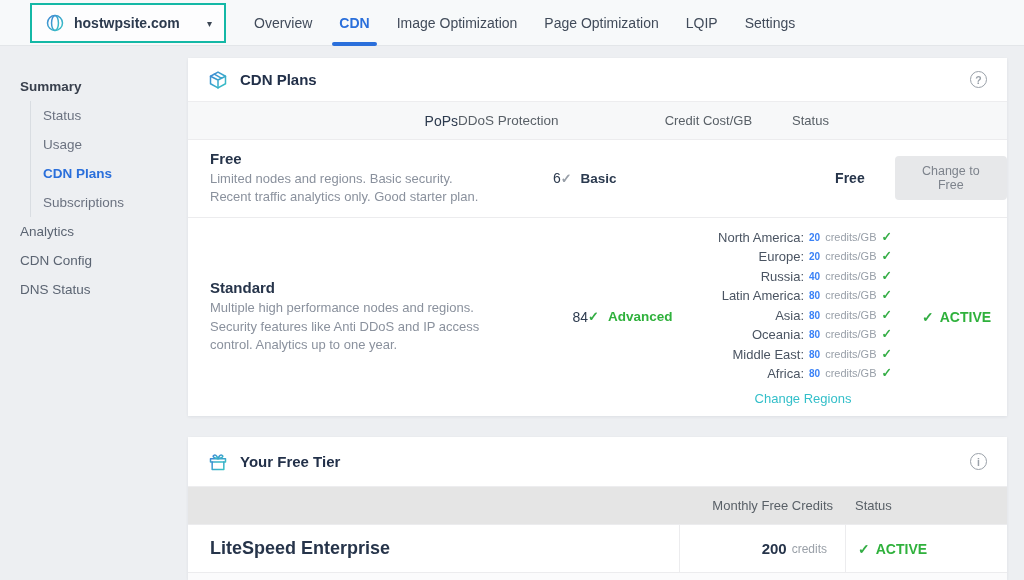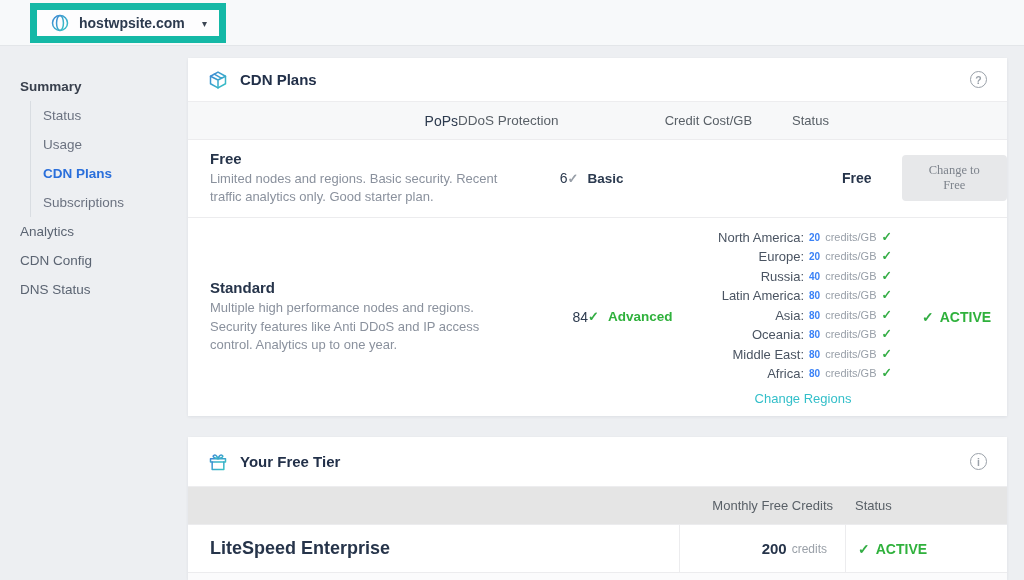--- a/index.html
+++ b/index.html
@@ -3,21 +3,21 @@
 <meta charset="utf-8">
 <style>
   * { margin:0; padding:0; box-sizing:border-box; }
   html,body { width:1024px; height:580px; overflow:hidden; background:#edeff2;
     font-family:"Liberation Sans", sans-serif; color:#2c3a4e; }
 
   
   .topbar { position:absolute; left:0; top:0; width:1024px; height:46px;
     background:#f7f9fa; border-bottom:1px solid #e3e6e9; display:flex; align-items:center; }
   .site-select { position:absolute; left:30px; top:3px; width:196px; height:40px;
-    background:#fdfdfe; border:7px solid #14b8a6; display:flex; align-items:center;
+    background:#fdfdfe; border:2px solid #14b8a6; display:flex; align-items:center;
     padding:0 12px 0 14px; cursor:pointer; }
   .site-select .globe { width:18px; height:18px; flex:0 0 auto; }
   .site-select .site-name { margin-left:10px; font-size:14px; font-weight:700; color:#2c3a4e; }
   .site-select .caret { margin-left:auto; font-size:10px; color:#3c4654; }
   .tabs { position:absolute; left:254px; top:0; height:46px; display:flex; align-items:center; gap:27px; }
   .tab { position:relative; height:46px; line-height:46px; font-size:14px; color:#414b5a;
     cursor:pointer; white-space:nowrap; }
   .tab.active { color:#2a6fdb; font-weight:700; }
   .tab.active::after { content:""; position:absolute; left:-7px; right:-7px; bottom:0;
     height:4px; border-radius:3px; background:#2a6fdb; }
@@ -60,21 +60,21 @@
   .plan-name { font-size:15px; font-weight:700; color:#26344a; margin-bottom:3px; }
   .plan-desc { font-size:13px; line-height:1.42; color:#8a919d; max-width:312px; }
   .check { font-size:13px; font-weight:700; }
   .check.gray { color:#979ea7; }
   .check.green { color:#33ad44; }
   .ddos-label { font-weight:700; color:#2b3a4f; margin-left:9px; }
   .ddos-label.adv { color:#2fb13c; }
   .credit-free { font-size:14px; font-weight:700; color:#26344a; }
   .btn-gray { display:inline-block; background:#e7e8ea; color:#7d838c; font-size:12.5px;
     padding:8px 19px; border-radius:4px; border:none; cursor:pointer;
-    font-family:Liberation Serif, serif; }
+    font-family:Liberation Sans, sans-serif; }
   .row-free { min-height:70px; }
   .row-standard { padding:10px 0; border-bottom:none; }
 
   .regions { display:flex; flex-direction:column; }
   .region-row { display:flex; justify-content:flex-end; align-items:center;
     gap:5px; line-height:19.5px; white-space:nowrap; }
   .r-label { font-size:13px; color:#4a5462; }
   .r-cost  { font-size:10px; font-weight:700; color:#3b82f6; }
   .r-unit  { font-size:11px; color:#989fa8; }
   .region-row .check { font-size:12.5px; }
@@ -111,20 +111,28 @@
       </linearGradient>
         </defs>
       <g stroke="url(#g-globe)" stroke-width="2">
         <circle cx="12" cy="12" r="10"></circle>
         <ellipse cx="12" cy="12" rx="4.6" ry="10"></ellipse>
         <path d="M2 12h20"></path>
       </g>
     </svg>
     <span class="site-name">hostwpsite.com</span>
     <span class="caret">▾</span>
+  </div>
+  <div class="tabs">
+    <div class="tab">Overview</div>
+    <div class="tab active">CDN</div>
+    <div class="tab">Image Optimization</div>
+    <div class="tab">Page Optimization</div>
+    <div class="tab">LQIP</div>
+    <div class="tab">Settings</div>
   </div>
 </div>
 
 <div class="sidebar">
   <div class="side-top-space"></div>
   <div class="side-item parent">Summary</div>
   <div class="side-group">
     <div class="side-item">Status</div>
     <div class="side-item">Usage</div>
     <div class="side-item active">CDN Plans</div>

